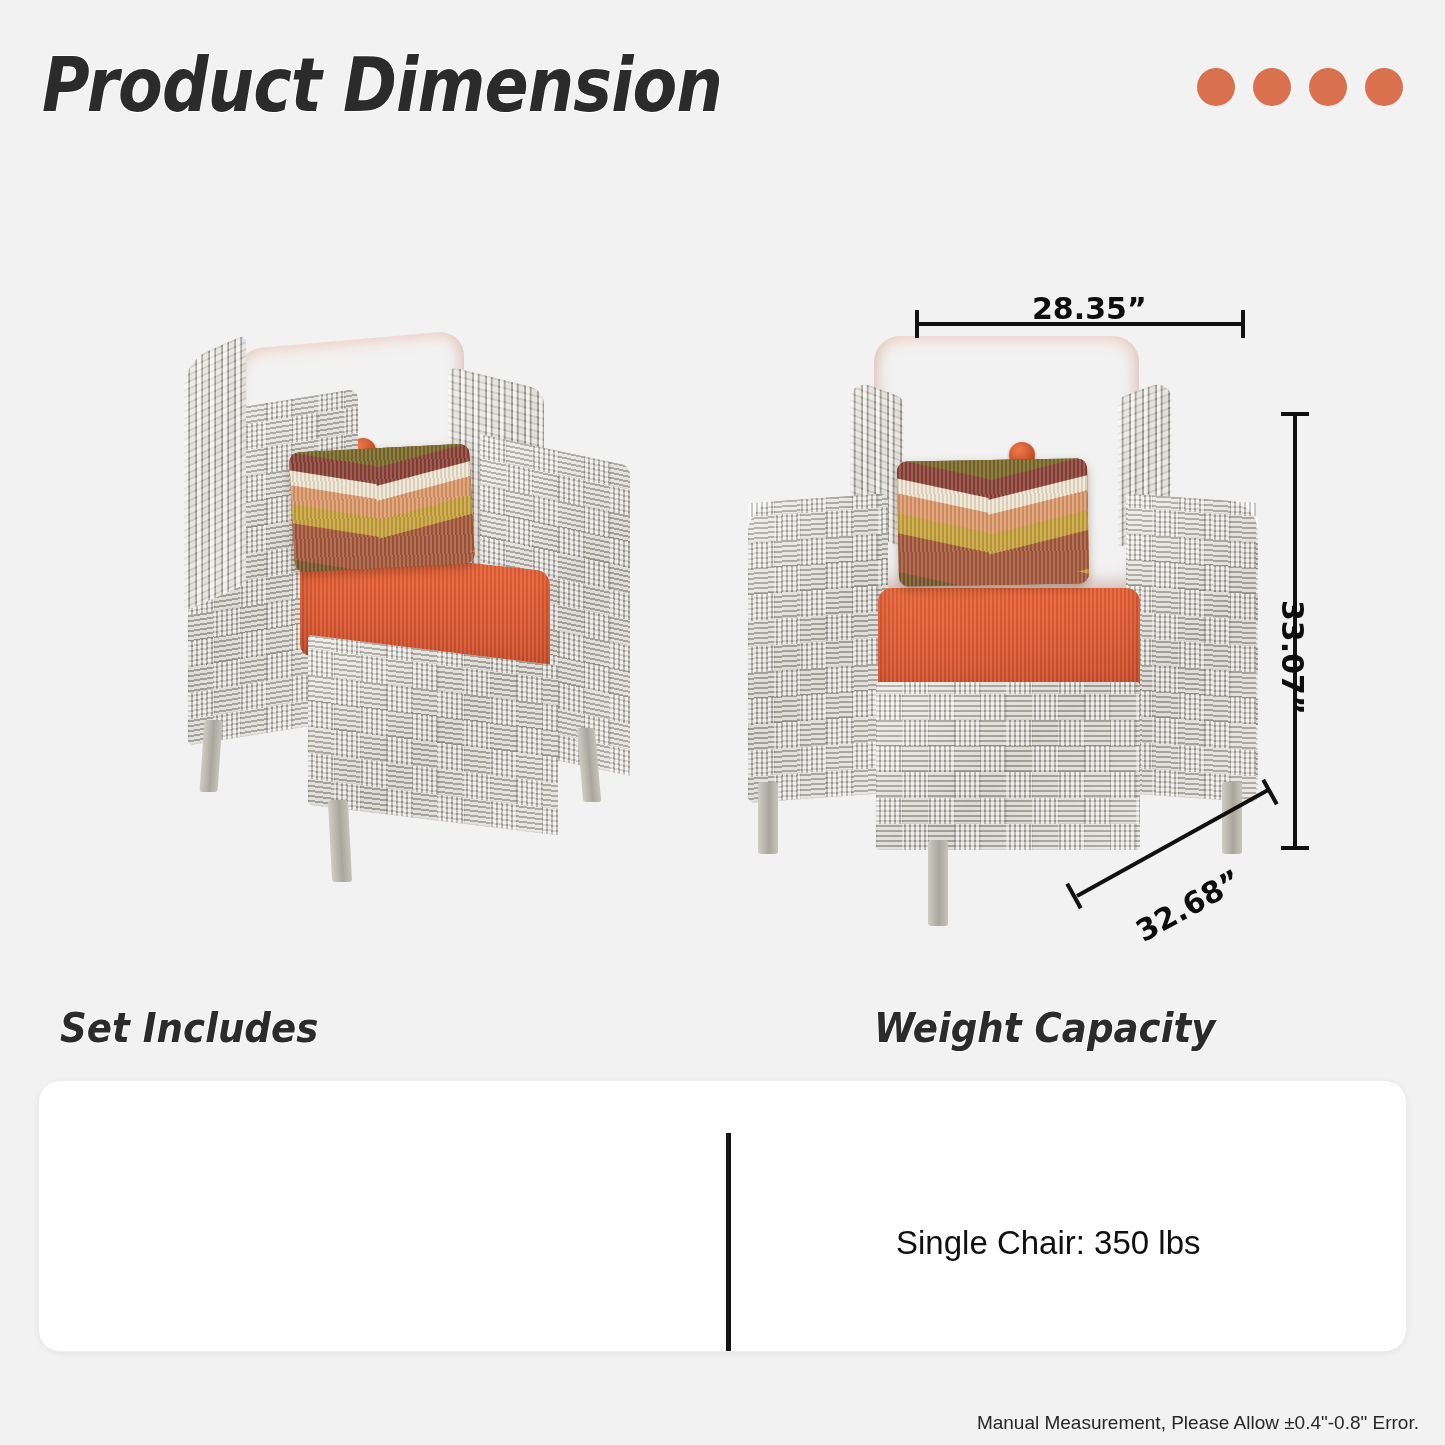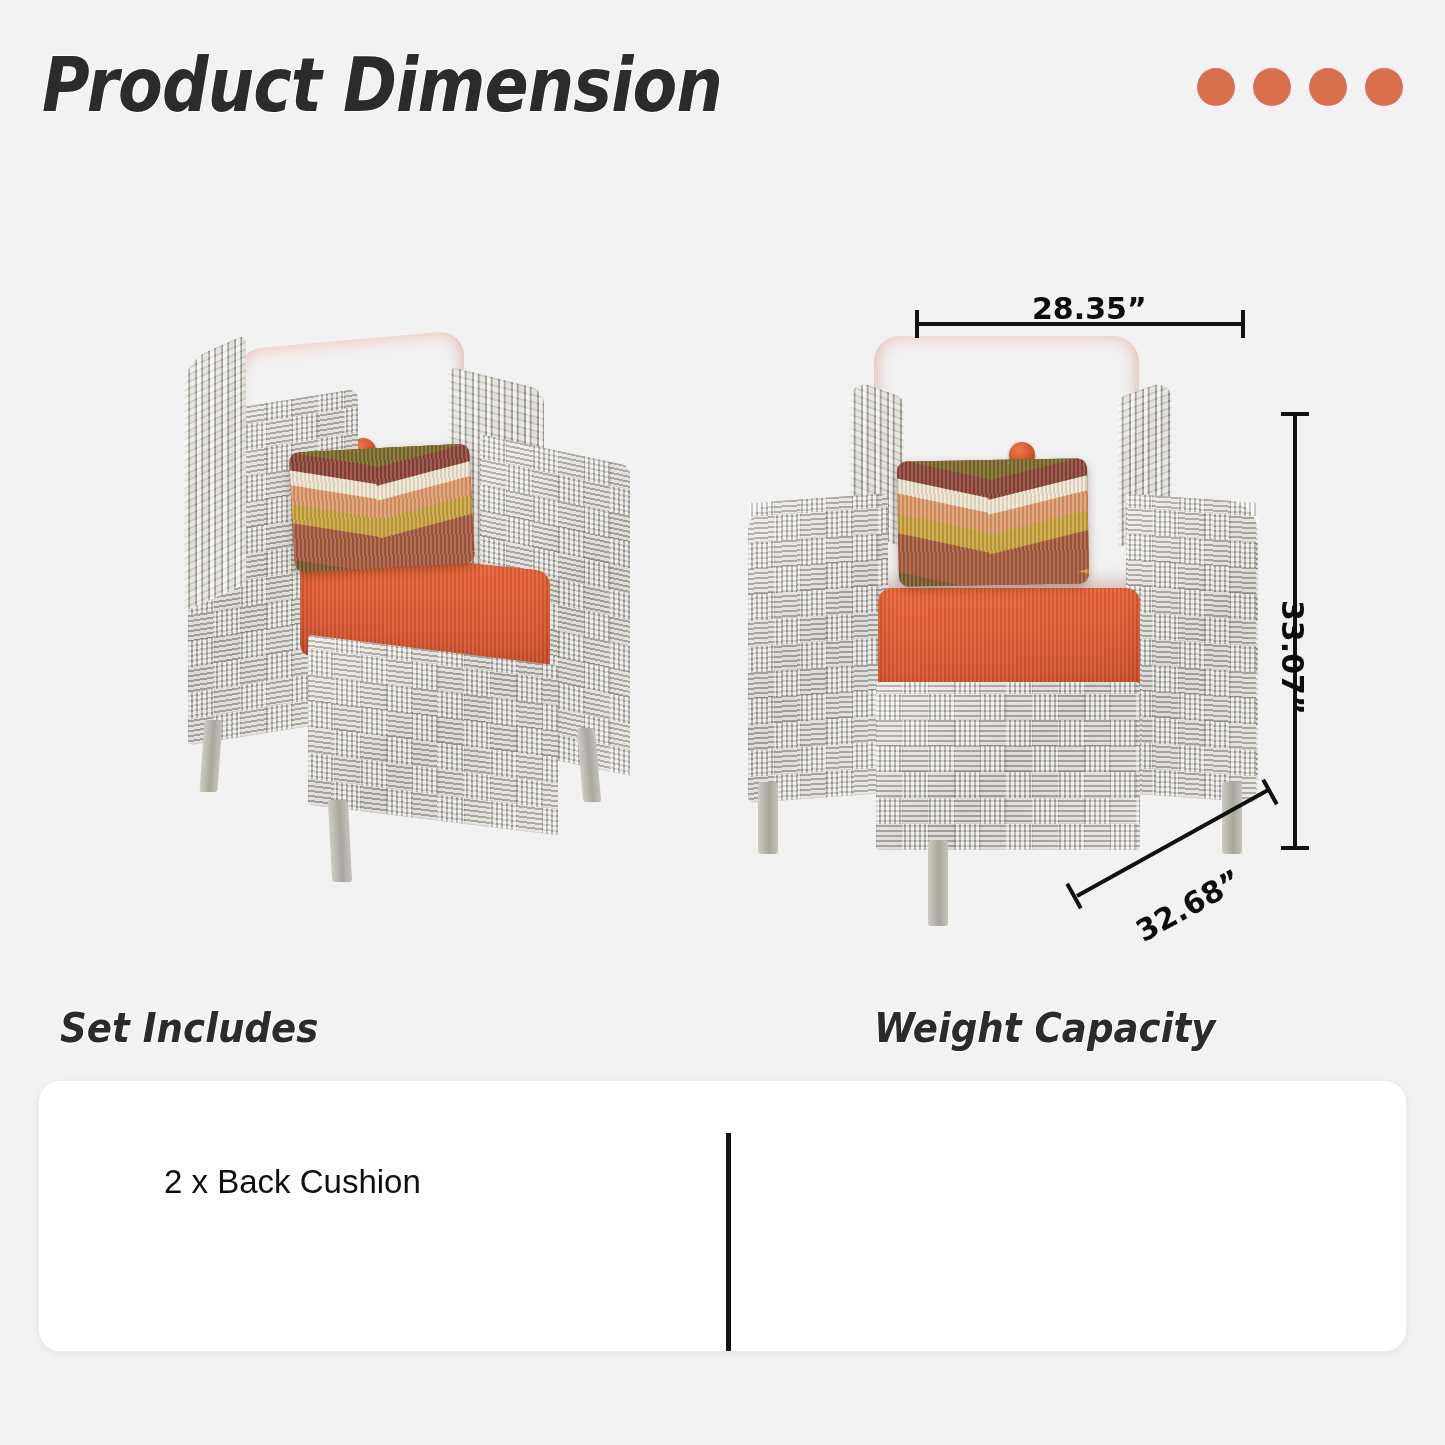--- a/index.html
+++ b/index.html
@@ -286,19 +286,20 @@
     </div>
   </div>
 
   <div class="section-head" style="left:60px; top:1005px;">Set Includes</div>
 
   <div class="section-head" style="left:874px; top:1005px;">Weight Capacity</div>
 
   <div id="info-card"></div>
 
   <ul id="set-list">
-    <li>2 x Back Cushion</li>
   </ul>
 
   <div id="divider"></div>
 
-
+  <div id="weight-value">Single Chair: 350 lbs</div>
+
+  <div id="footer-note">Manual Measurement, Please Allow ±0.4"-0.8" Error.</div>
 </div>
 
 </body></html>

